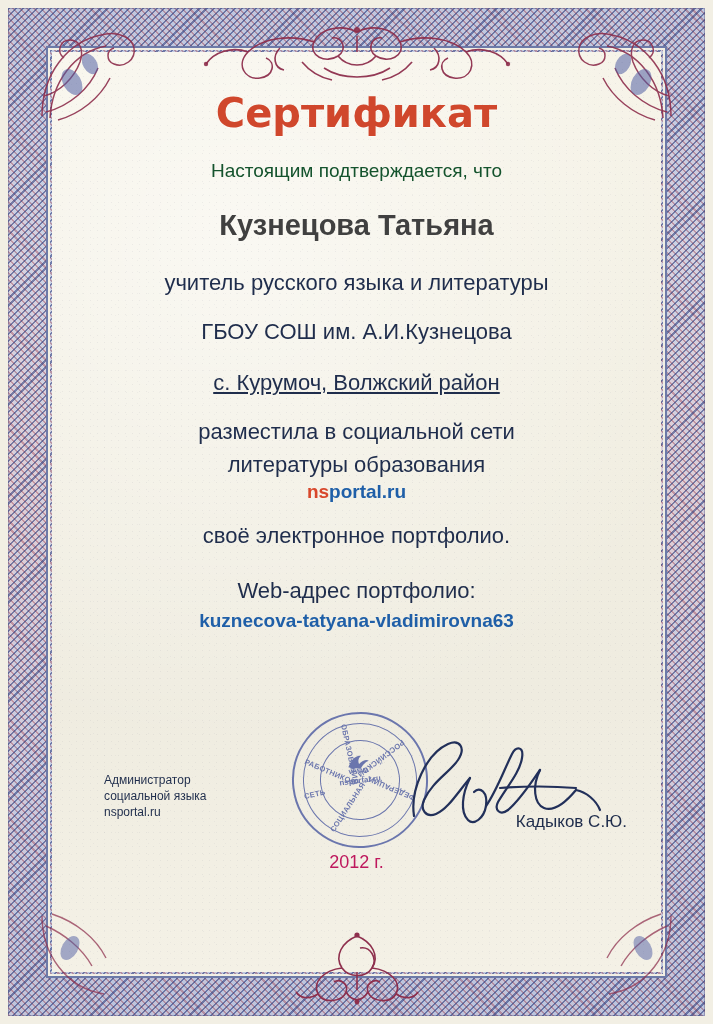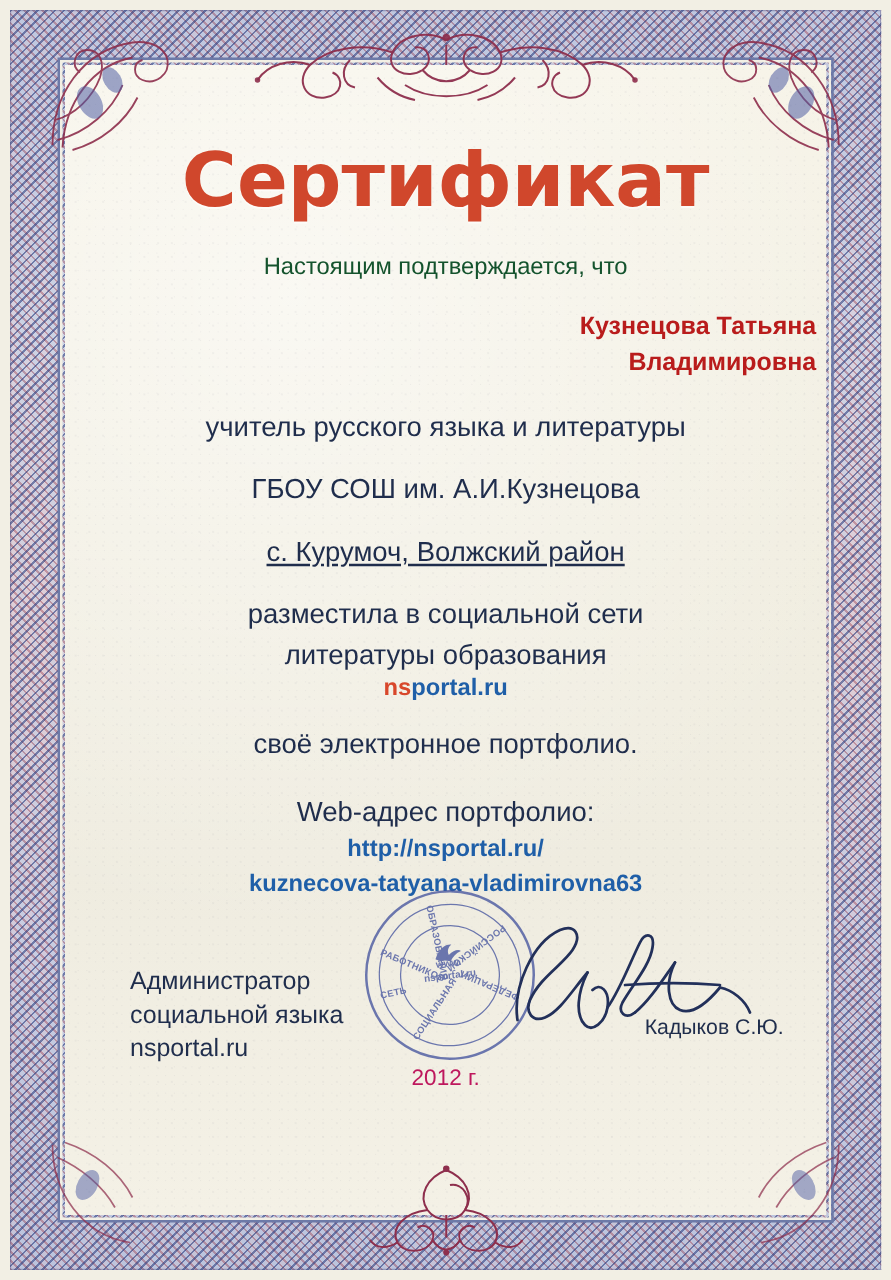--- a/index.html
+++ b/index.html
@@ -115,43 +115,42 @@
     position: absolute;
     left: 60px;
     top: 60px;
     right: 60px;
     bottom: 60px;
     text-align: center;
     color: #1b2a4a;
   }
 
   .cert-title {
-    margin-top: 54px;
+    margin-top: 32px;
     font-family: "DejaVu Sans", sans-serif;
     font-weight: bold;
-    font-size: 60px;
+    font-size: 40px;
     letter-spacing: 0px;
     color: #d0472c;
     text-shadow: 0 1px 0 rgba(255,255,255,0.6);
     line-height: 1.05;
   }
 
   .subtitle {
     margin-top: 26px;
     font-size: 19px;
     color: #14532d;
   }
 
   .recipient {
     margin-top: 22px;
-    font-size: 20px;
+    font-size: 29px;
     font-weight: bold;
     line-height: 1.45;
-    color: #b91c1c;
-    text-align: right;
+    color: #404040;
   }
 
   .line {
     font-size: 22px;
     color: #1f2d4c;
     line-height: 1.5;
   }
   .gap-1 { margin-top: 20px; }
   .gap-2 { margin-top: 16px; }
   .gap-3 { margin-top: 18px; text-decoration: underline; }
@@ -178,21 +177,21 @@
     left: 0;
     right: 0;
     bottom: 98px;
     height: 180px;
   }
   .admin-label {
     position: absolute;
     left: 44px;
     top: 86px;
     text-align: left;
-    font-size: 20px;
+    font-size: 12px;
     line-height: 1.35;
     color: #1f2d4c;
   }
   .signer-name {
     position: absolute;
     right: 26px;
     top: 126px;
     font-size: 17px;
     color: #1f2d4c;
   }
@@ -373,38 +372,36 @@
   </svg>
 
   <div class="content">
 
     <div class="cert-title">Сертификат</div>
 
     <div class="subtitle">Настоящим подтверждается, что</div>
 
     <div class="recipient">
       <div>Кузнецова Татьяна</div>
-      <div>Владимировна</div>
     </div>
 
     <div class="line gap-1">учитель русского языка и литературы</div>
     <div class="line gap-2">ГБОУ СОШ им. А.И.Кузнецова</div>
     <div class="line gap-3">с. Курумоч, Волжский район</div>
 
     <div class="line gap-4">разместила в социальной сети</div>
     <div class="line">литературы образования</div>
 
     <div class="brand">
       <span class="ns">ns</span><span class="portal">portal.ru</span>
     </div>
 
     <div class="line gap-2">своё электронное портфолио.</div>
 
     <div class="line gap-5">Web-адрес портфолио:</div>
-    <div class="url">http://nsportal.ru/</div>
     <div class="url">kuznecova-tatyana-vladimirovna63</div>
 
     <div class="signature-block">
 
       <div class="admin-label">
         <div>Администратор</div>
         <div>социальной языка</div>
         <div>nsportal.ru</div>
       </div>
 

